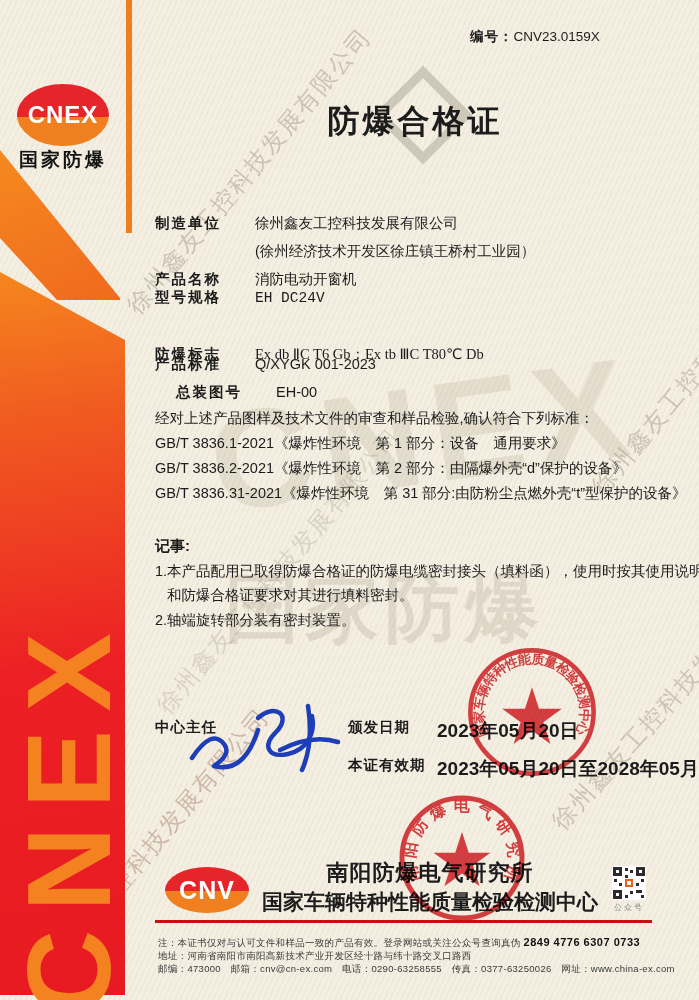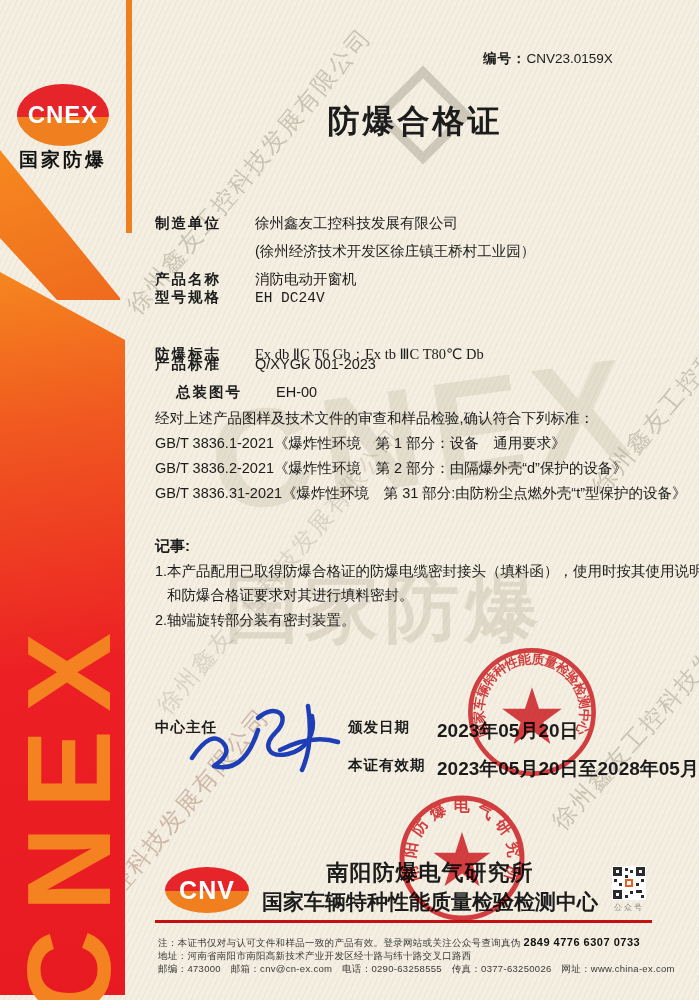--- a/index.html
+++ b/index.html
@@ -25,21 +25,21 @@
   .cnex-logo{left:17px;top:84px;width:92px;height:62px;z-index:3;border-radius:50%;
         background:linear-gradient(180deg,#e6252b 0 54%,#ef7f1f 54% 100%);
         display:flex;align-items:center;justify-content:center;}
   .cnex-logo span{color:#fff;font-weight:800;font-size:24px;letter-spacing:1px;}
   .cnex-cap{left:6px;top:147px;width:114px;text-align:center;z-index:3;font-size:19px;font-weight:600;letter-spacing:3px;color:#141414;}
   
   .wm{z-index:1;color:rgba(128,118,98,.35);font-size:24px;letter-spacing:2px;transform-origin:0 0;}
   .wm-big{z-index:1;font-weight:700;transform-origin:0 0;}
   .diamond{left:388px;top:80px;width:52px;height:52px;border:9px solid rgba(160,155,140,.45);transform:rotate(45deg);z-index:1;}
   
-  .serial{top:50px;left:470px;font-size:13.5px;z-index:3;margin-left:13px;}
+  .serial{top:28px;left:470px;font-size:13.5px;z-index:3;}
   .serial b{letter-spacing:1px;}
   .title{top:100px;left:320px;width:190px;text-align:center;font-size:32px;font-weight:800;letter-spacing:3px;z-index:3;}
   
   .row{left:155px;font-size:14.5px;z-index:3;}
   .row .lbl{display:inline-block;width:100px;font-weight:700;letter-spacing:2px;}
   .row .val{font-weight:500;}
   .cont{left:255px;font-size:14.5px;z-index:3;font-weight:500;}
   .std{left:155px;font-size:14.5px;z-index:3;font-weight:400;}
   .noteh{left:155px;font-size:15px;font-weight:700;z-index:3;}
   

